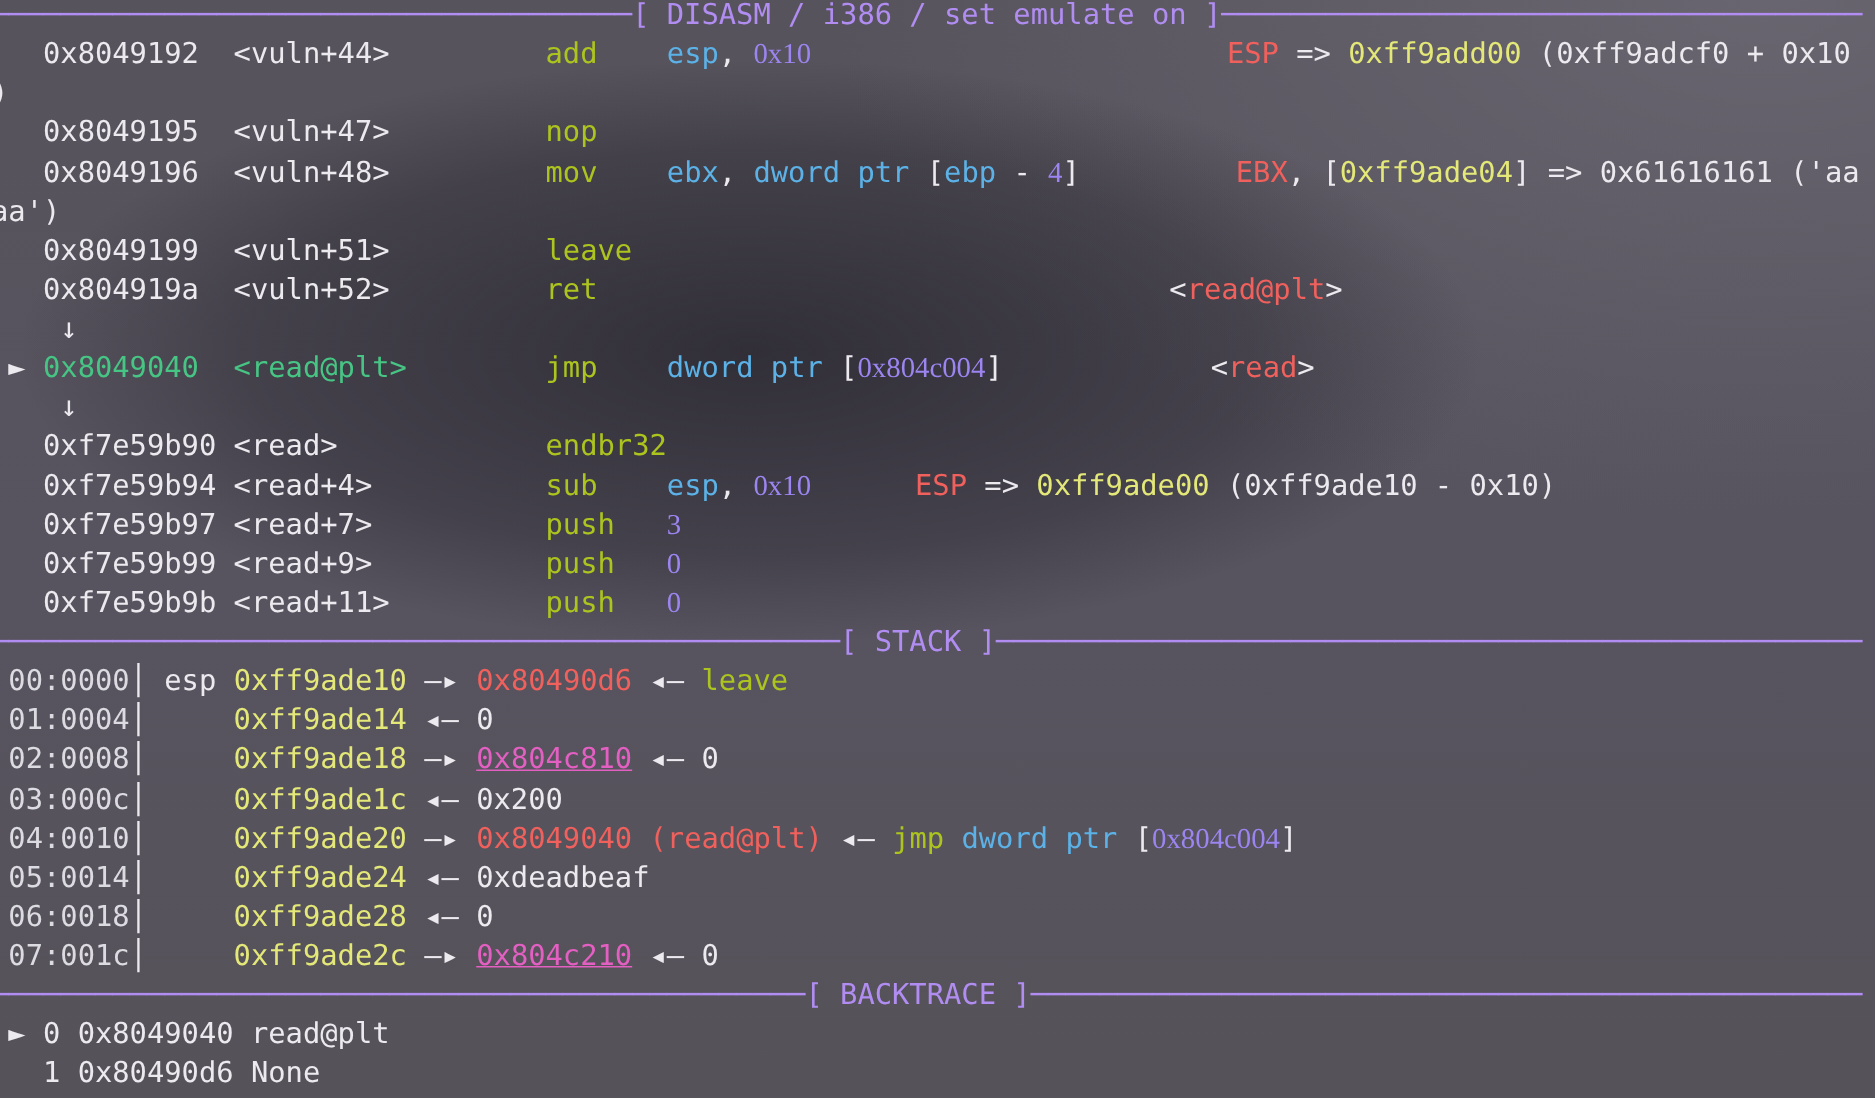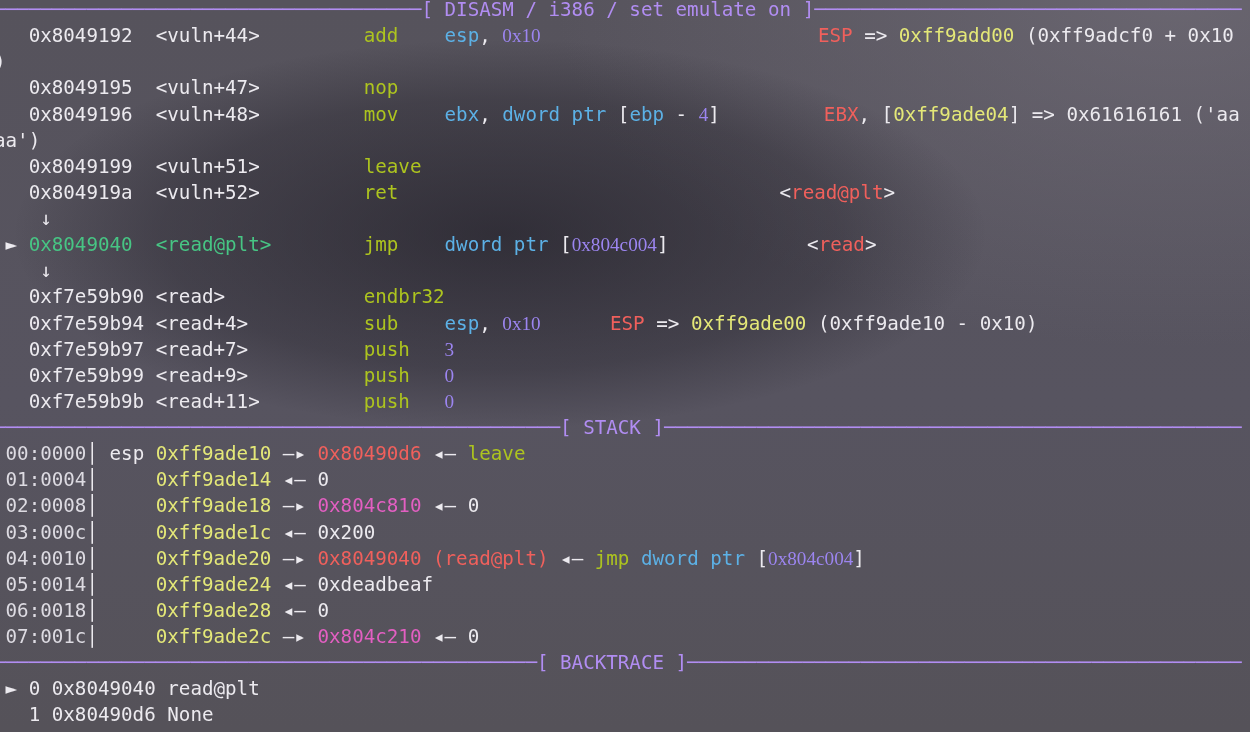--- a/index.html
+++ b/index.html
@@ -30,18 +30,18 @@
   .line { height: 26.14px; }
   .c-w  { color: var(--c-w); }
   .c-w2 { color: var(--c-w2); }
   .c-pu { color: var(--c-pu); }
   .c-gr { color: var(--c-gr); text-align: center; }
   .c-bl { color: var(--c-bl); }
   .c-im { color: var(--c-im); font-family: Liberation Serif, serif; }
   .c-re { color: var(--c-re); }
   .c-ye { color: var(--c-ye); }
   .c-mg { color: var(--c-mg); }
-  .c-pk { color: var(--c-pk); }
+  .c-pk { color: var(--c-pk); text-decoration: underline; }
 </style>
 </head>
 <body>
 
 <pre id="terminal"><div class="line"><span class="c-pu">─────────────────────────────────────[ DISASM / i386 / set emulate on ]─────────────────────────────────────</span></div><div class="line"><span class="c-w">   0x8049192  &lt;vuln+44&gt;         </span><span class="c-gr">add</span><span class="c-w">    </span><span class="c-bl">esp</span><span class="c-w">, </span><span class="c-im">0x10</span><span class="c-w">                        </span><span class="c-re">ESP</span><span class="c-w"> =&gt; </span><span class="c-ye">0xff9add00</span><span class="c-w"> (0xff9adcf0 + 0x10</span></div><div class="line"><span class="c-w">)</span></div><div class="line"><span class="c-w">   0x8049195  &lt;vuln+47&gt;         </span><span class="c-gr">nop</span></div><div class="line"><span class="c-w">   0x8049196  &lt;vuln+48&gt;         </span><span class="c-gr">mov</span><span class="c-w">    </span><span class="c-bl">ebx</span><span class="c-w">, </span><span class="c-bl">dword ptr</span><span class="c-w"> [</span><span class="c-bl">ebp</span><span class="c-w"> - </span><span class="c-im">4</span><span class="c-w">]</span><span class="c-w">         </span><span class="c-re">EBX</span><span class="c-w">, [</span><span class="c-ye">0xff9ade04</span><span class="c-w">] =&gt; 0x61616161 ('aa</span></div><div class="line"><span class="c-w">aa')</span></div><div class="line"><span class="c-w">   0x8049199  &lt;vuln+51&gt;         </span><span class="c-gr">leave</span></div><div class="line"><span class="c-w">   0x804919a  &lt;vuln+52&gt;         </span><span class="c-gr">ret</span><span class="c-w">                                 </span><span class="c-w">&lt;</span><span class="c-re">read@plt</span><span class="c-w">&gt;</span></div><div class="line"><span class="c-w">    ↓</span></div><div class="line"><span class="c-w"> ► </span><span class="c-mg">0x8049040</span><span class="c-w">  </span><span class="c-mg">&lt;read@plt&gt;</span><span class="c-w">        </span><span class="c-gr">jmp</span><span class="c-w">    </span><span class="c-bl">dword ptr</span><span class="c-w"> [</span><span class="c-im">0x804c004</span><span class="c-w">]</span><span class="c-w">            </span><span class="c-w">&lt;</span><span class="c-re">read</span><span class="c-w">&gt;</span></div><div class="line"><span class="c-w">    ↓</span></div><div class="line"><span class="c-w">   0xf7e59b90 &lt;read&gt;            </span><span class="c-gr">endbr32</span></div><div class="line"><span class="c-w">   0xf7e59b94 &lt;read+4&gt;          </span><span class="c-gr">sub</span><span class="c-w">    </span><span class="c-bl">esp</span><span class="c-w">, </span><span class="c-im">0x10</span><span class="c-w">      </span><span class="c-re">ESP</span><span class="c-w"> =&gt; </span><span class="c-ye">0xff9ade00</span><span class="c-w"> (0xff9ade10 - 0x10)</span></div><div class="line"><span class="c-w">   0xf7e59b97 &lt;read+7&gt;          </span><span class="c-gr">push</span><span class="c-w">   </span><span class="c-im">3</span></div><div class="line"><span class="c-w">   0xf7e59b99 &lt;read+9&gt;          </span><span class="c-gr">push</span><span class="c-w">   </span><span class="c-im">0</span></div><div class="line"><span class="c-w">   0xf7e59b9b &lt;read+11&gt;         </span><span class="c-gr">push</span><span class="c-w">   </span><span class="c-im">0</span></div><div class="line"><span class="c-pu">─────────────────────────────────────────────────[ STACK ]──────────────────────────────────────────────────</span></div><div class="line"><span class="c-w2"> 00:0000</span><span class="c-w">│ </span><span class="c-w">esp </span><span class="c-ye">0xff9ade10</span><span class="c-w"> —▸ </span><span class="c-re">0x80490d6</span><span class="c-w"> ◂— </span><span class="c-gr">leave</span></div><div class="line"><span class="c-w2"> 01:0004</span><span class="c-w">│     </span><span class="c-ye">0xff9ade14</span><span class="c-w"> ◂— 0</span></div><div class="line"><span class="c-w2"> 02:0008</span><span class="c-w">│     </span><span class="c-ye">0xff9ade18</span><span class="c-w"> —▸ </span><span class="c-pk">0x804c810</span><span class="c-w"> ◂— 0</span></div><div class="line"><span class="c-w2"> 03:000c</span><span class="c-w">│     </span><span class="c-ye">0xff9ade1c</span><span class="c-w"> ◂— 0x200</span></div><div class="line"><span class="c-w2"> 04:0010</span><span class="c-w">│     </span><span class="c-ye">0xff9ade20</span><span class="c-w"> —▸ </span><span class="c-re">0x8049040 (read@plt)</span><span class="c-w"> ◂— </span><span class="c-gr">jmp</span><span class="c-w"> </span><span class="c-bl">dword ptr</span><span class="c-w"> [</span><span class="c-im">0x804c004</span><span class="c-w">]</span></div><div class="line"><span class="c-w2"> 05:0014</span><span class="c-w">│     </span><span class="c-ye">0xff9ade24</span><span class="c-w"> ◂— 0xdeadbeaf</span></div><div class="line"><span class="c-w2"> 06:0018</span><span class="c-w">│     </span><span class="c-ye">0xff9ade28</span><span class="c-w"> ◂— 0</span></div><div class="line"><span class="c-w2"> 07:001c</span><span class="c-w">│     </span><span class="c-ye">0xff9ade2c</span><span class="c-w"> —▸ </span><span class="c-pk">0x804c210</span><span class="c-w"> ◂— 0</span></div><div class="line"><span class="c-pu">───────────────────────────────────────────────[ BACKTRACE ]────────────────────────────────────────────────</span></div><div class="line"><span class="c-w"> ► 0 0x8049040 read@plt</span></div><div class="line"><span class="c-w">   1 0x80490d6 None</span></div></pre>
 
 </body></html>

